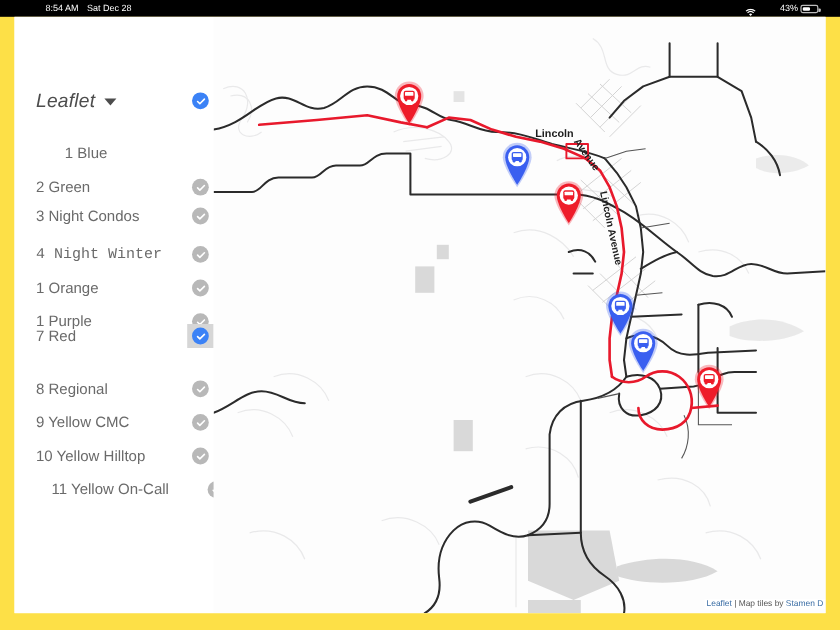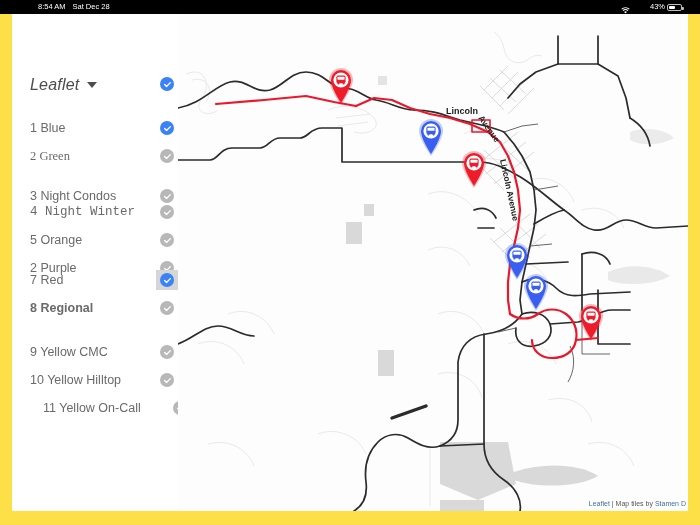--- a/index.html
+++ b/index.html
@@ -152,91 +152,91 @@
         <span id="routes-title">Leaflet</span>
         <span class="caret"></span>
         <span class="check on">
           <svg viewBox="0 0 12 12">
               <path d="M2.2 6.1 4.7 8.6 9.8 3.5" fill="none" stroke="#fff" stroke-width="1.8" stroke-linecap="round" stroke-linejoin="round"></path>
             </svg>
         </span>
       </div>
 
       <div id="route-list">
-          <div class="route-row" style="top: 100px;">
+          <div class="route-row" style="top: 100px; margin-left: 24px;">
             <span class="route-label">1 Blue</span>
             <span class="check-slot">
               <span class="check on">
                 <svg viewBox="0 0 12 12">
                   <path d="M2.2 6.1 4.7 8.6 9.8 3.5" fill="none" stroke="#fff" stroke-width="1.8" stroke-linecap="round" stroke-linejoin="round"></path>
                 </svg>
               </span>
             </span>
           </div>
-          <div class="route-row" style="top: 128px; font-family: Liberation Serif, serif;">
+          <div class="route-row" style="top: 128px;">
             <span class="route-label">2 Green</span>
             <span class="check-slot">
               <span class="check off">
                 <svg viewBox="0 0 12 12">
                   <path d="M2.2 6.1 4.7 8.6 9.8 3.5" fill="none" stroke="#fff" stroke-width="1.8" stroke-linecap="round" stroke-linejoin="round"></path>
                 </svg>
               </span>
             </span>
           </div>
-          <div class="route-row" style="top: 168px;">
+          <div class="route-row" style="top: 152px;">
             <span class="route-label">3 Night Condos</span>
             <span class="check-slot">
               <span class="check off">
                 <svg viewBox="0 0 12 12">
                   <path d="M2.2 6.1 4.7 8.6 9.8 3.5" fill="none" stroke="#fff" stroke-width="1.8" stroke-linecap="round" stroke-linejoin="round"></path>
                 </svg>
               </span>
             </span>
           </div>
           <div class="route-row" style="top: 184px; font-family: Liberation Mono, monospace;">
             <span class="route-label">4 Night Winter</span>
             <span class="check-slot">
               <span class="check off">
                 <svg viewBox="0 0 12 12">
                   <path d="M2.2 6.1 4.7 8.6 9.8 3.5" fill="none" stroke="#fff" stroke-width="1.8" stroke-linecap="round" stroke-linejoin="round"></path>
                 </svg>
               </span>
             </span>
           </div>
           <div class="route-row" style="top: 212px;">
-            <span class="route-label">5 Orange</span>
+            <span class="route-label">1 Orange</span>
             <span class="check-slot">
               <span class="check off">
                 <svg viewBox="0 0 12 12">
                   <path d="M2.2 6.1 4.7 8.6 9.8 3.5" fill="none" stroke="#fff" stroke-width="1.8" stroke-linecap="round" stroke-linejoin="round"></path>
                 </svg>
               </span>
             </span>
           </div>
           <div class="route-row" style="top: 240px;">
-            <span class="route-label">2 Purple</span>
+            <span class="route-label">1 Purple</span>
             <span class="check-slot">
               <span class="check off">
                 <svg viewBox="0 0 12 12">
                   <path d="M2.2 6.1 4.7 8.6 9.8 3.5" fill="none" stroke="#fff" stroke-width="1.8" stroke-linecap="round" stroke-linejoin="round"></path>
                 </svg>
               </span>
             </span>
           </div>
           <div class="route-row" style="top: 252px;">
             <span class="route-label">7 Red</span>
             <span class="check-slot selected">
               <span class="check on">
                 <svg viewBox="0 0 12 12">
                   <path d="M2.2 6.1 4.7 8.6 9.8 3.5" fill="none" stroke="#fff" stroke-width="1.8" stroke-linecap="round" stroke-linejoin="round"></path>
                 </svg>
               </span>
             </span>
           </div>
-          <div class="route-row" style="top: 280px; font-weight: bold;">
+          <div class="route-row" style="top: 296px;">
             <span class="route-label">8 Regional</span>
             <span class="check-slot">
               <span class="check off">
                 <svg viewBox="0 0 12 12">
                   <path d="M2.2 6.1 4.7 8.6 9.8 3.5" fill="none" stroke="#fff" stroke-width="1.8" stroke-linecap="round" stroke-linejoin="round"></path>
                 </svg>
               </span>
             </span>
           </div>
           <div class="route-row" style="top: 324px; text-align: right;">

